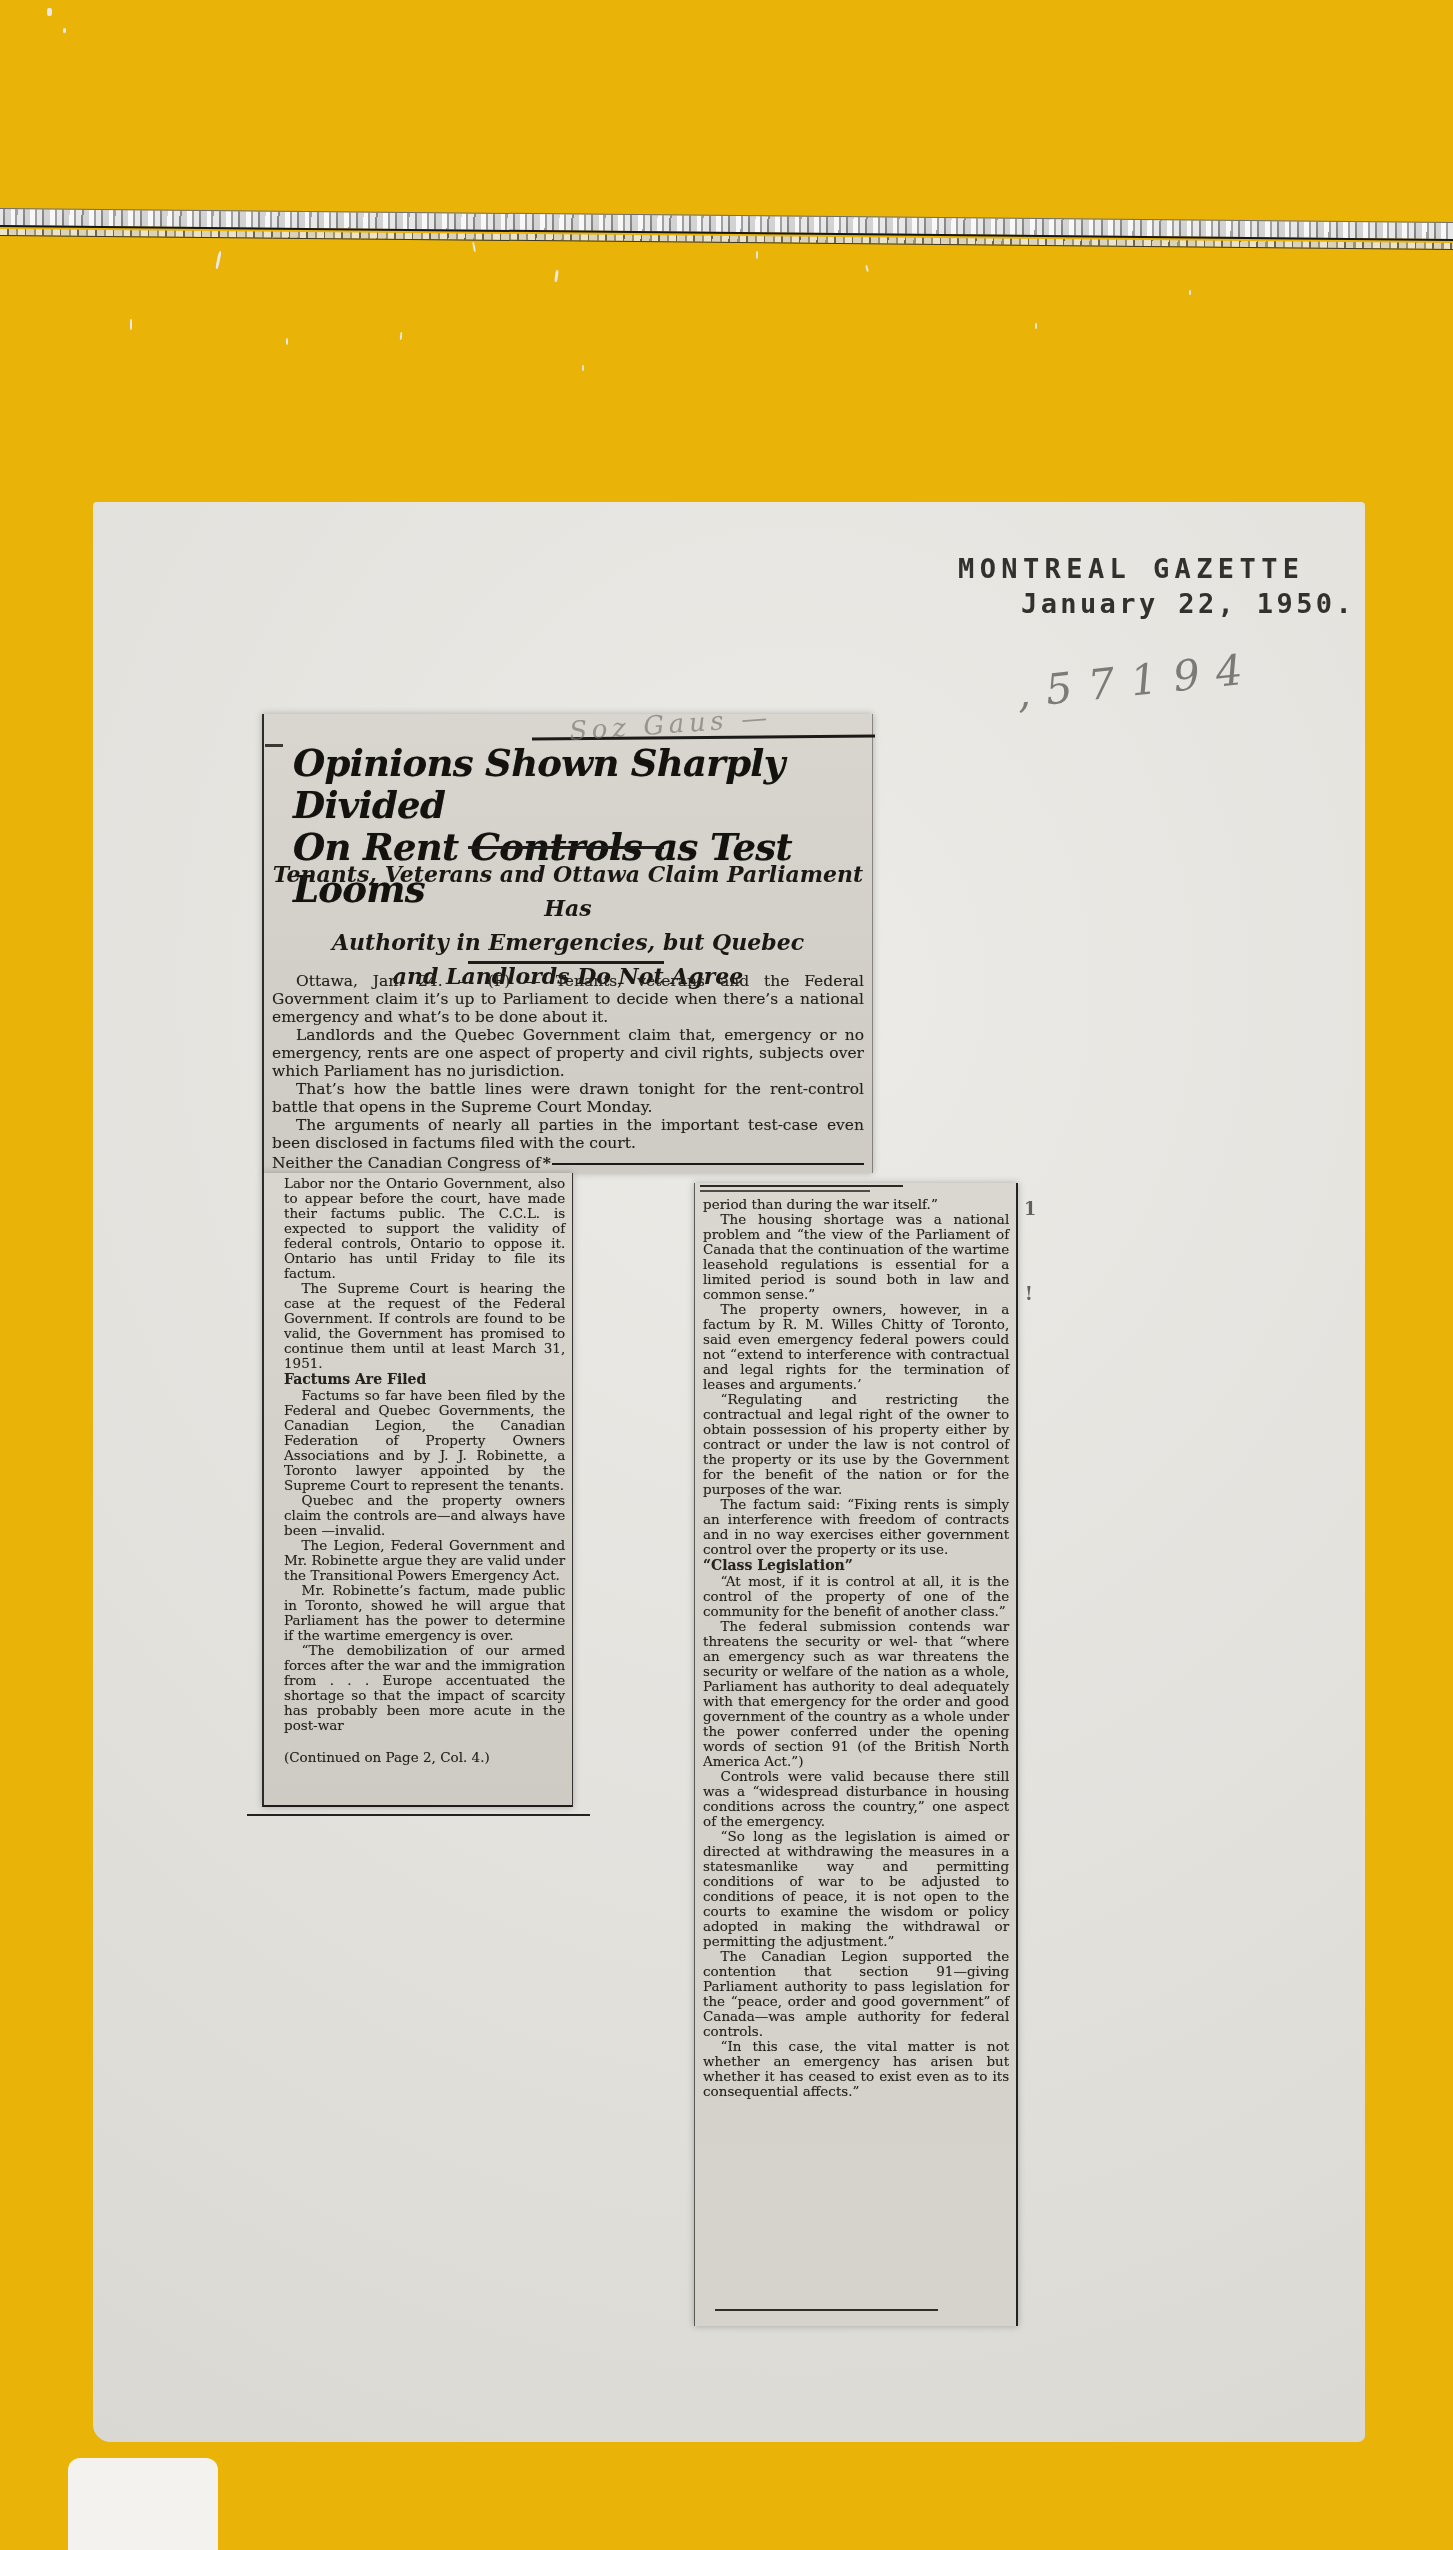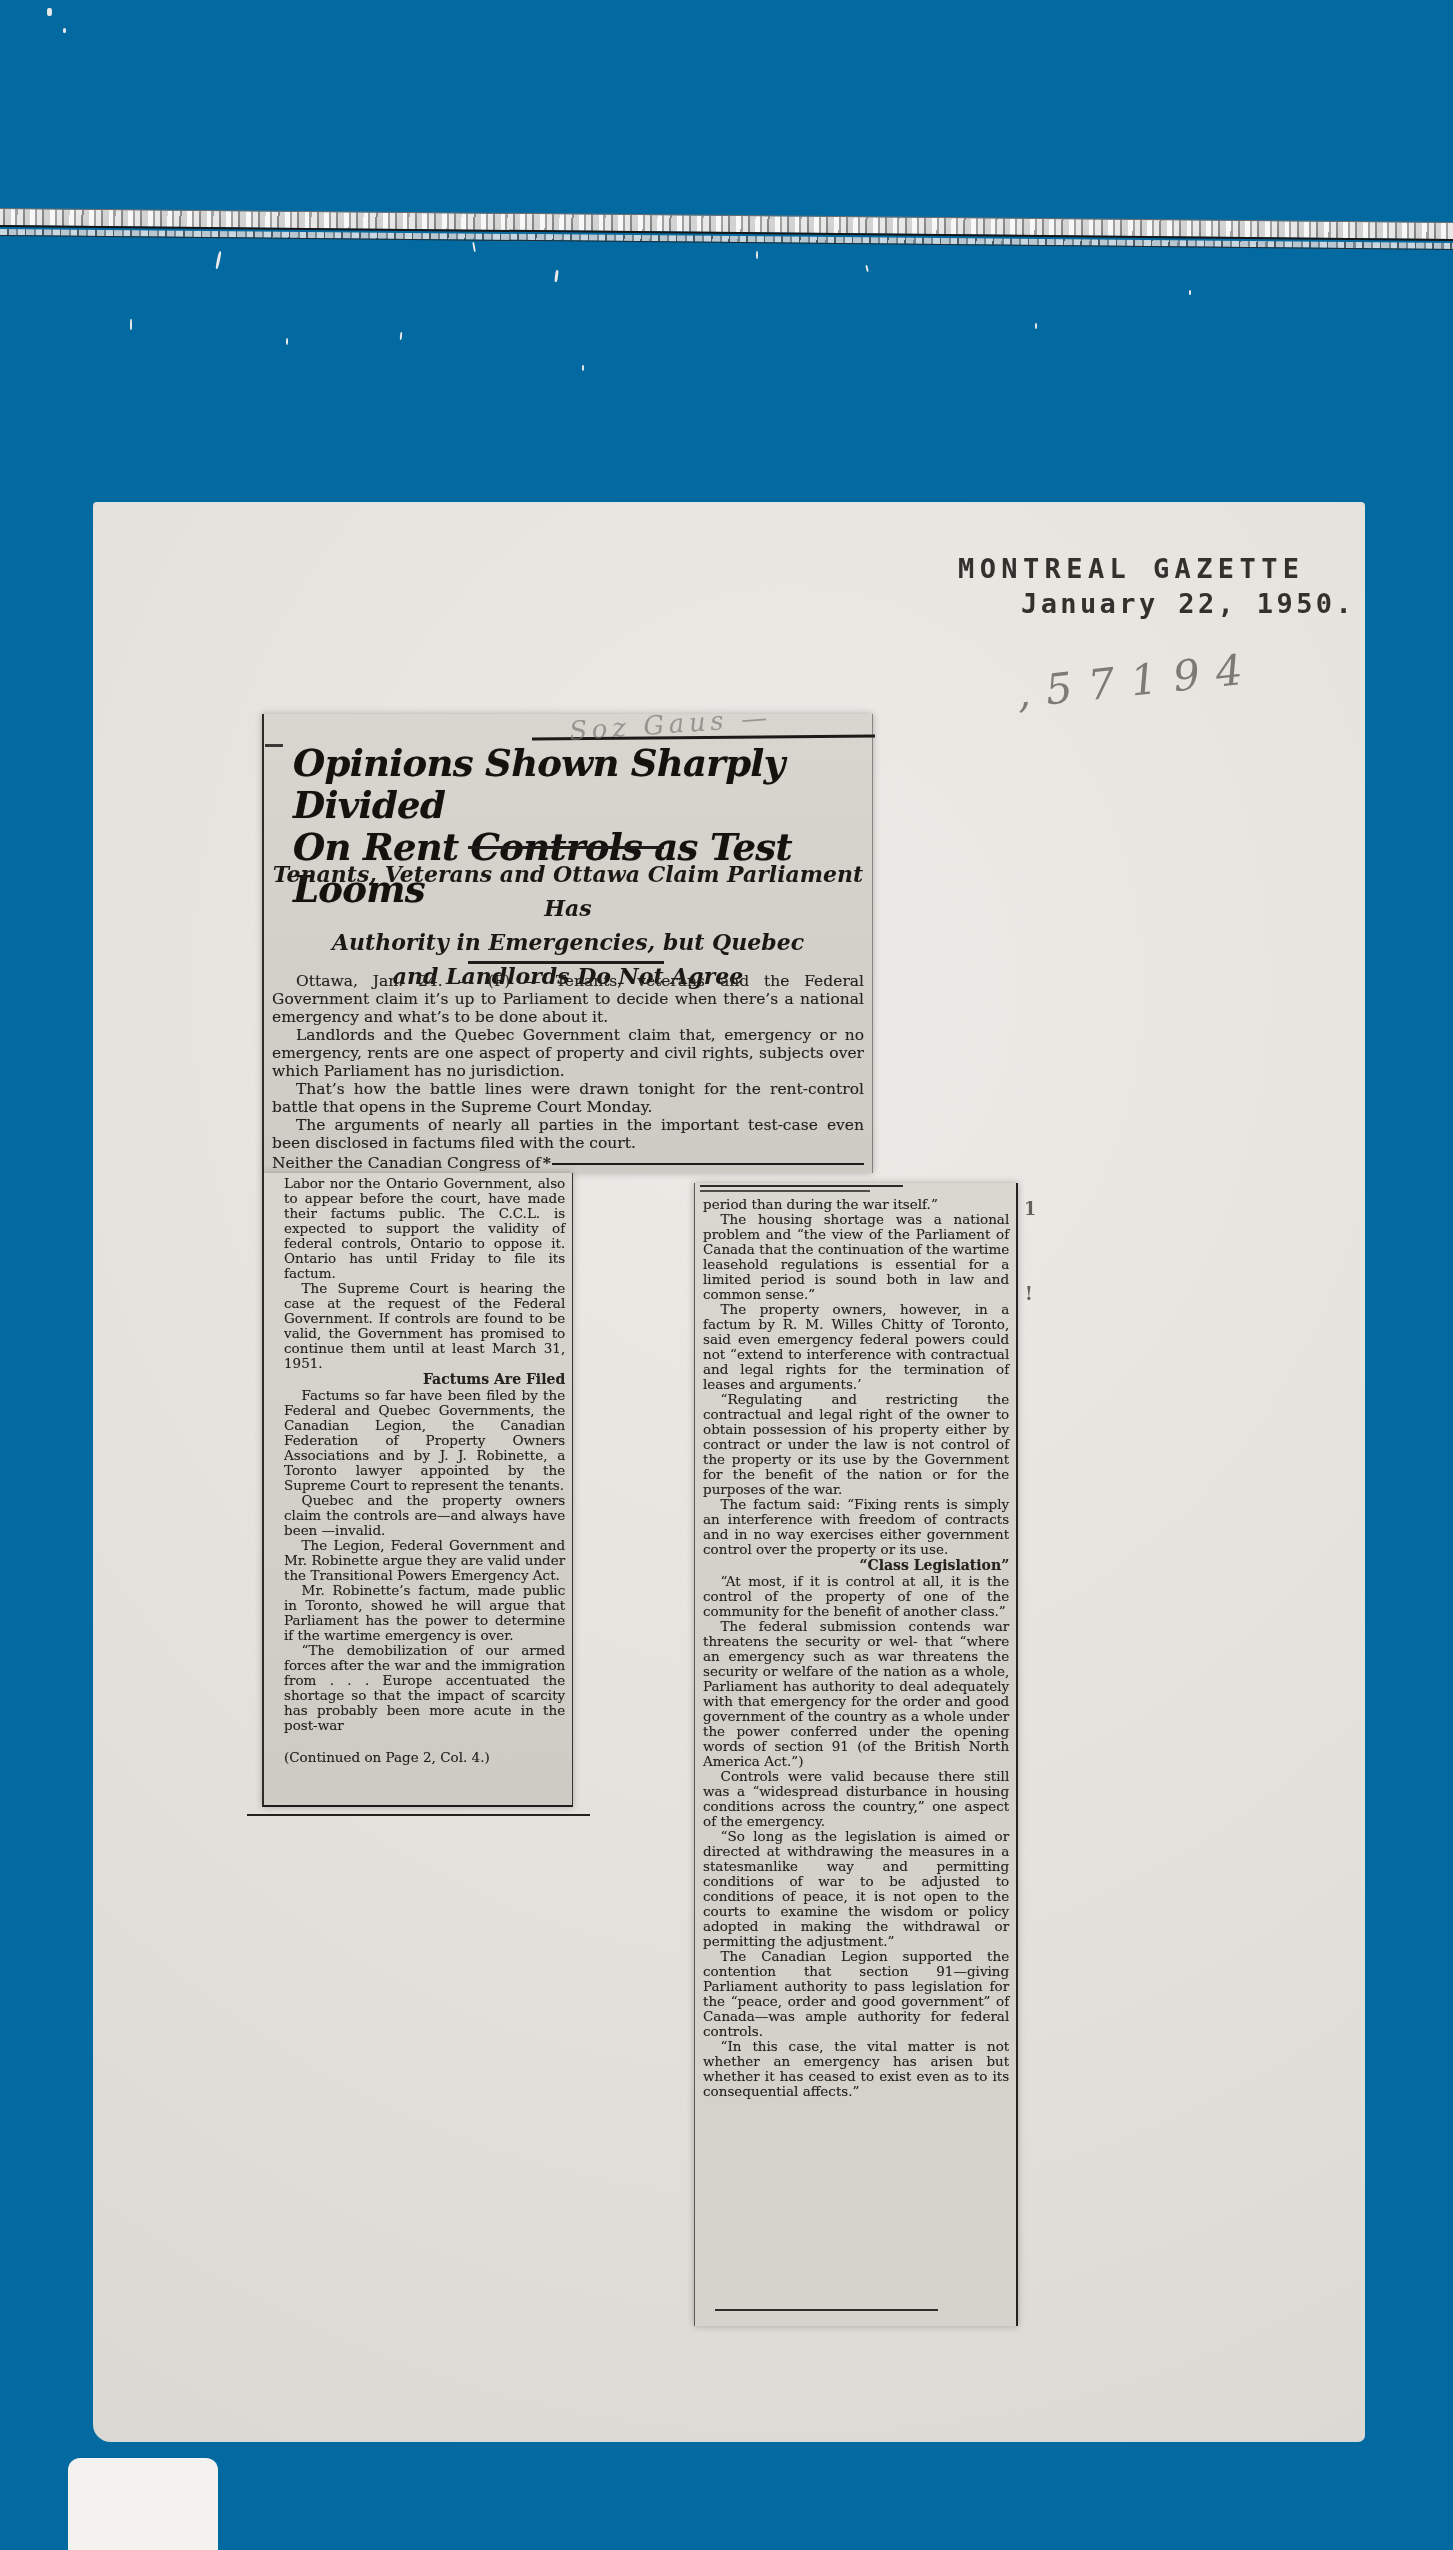--- a/index.html
+++ b/index.html
@@ -1,16 +1,16 @@
 <!DOCTYPE html>
 <html style="font-size:10.8px"><head>
 <meta charset="utf-8">
 <style>
   html,body{margin:0;padding:0;background:#060606;}
-  #canvas{position:relative;width:1453px;height:2550px;background:#0369a1;overflow:hidden;
+  #canvas{position:relative;width:1453px;height:2550px;background:#eab308;overflow:hidden;
           font-family:"DejaVu Serif",serif;}
 
   
   .film-band-wrap{position:absolute;left:-9.5px;top:215px;width:1479px;transform:rotate(0.55deg);}
   .film-band{height:16px;
     background:
       repeating-linear-gradient(90deg, rgba(250,250,250,.95) 0 4.7px, rgba(150,150,150,.85) 4.7px 6.8px,
         rgba(232,232,232,.95) 6.8px 12px, rgba(70,70,70,.55) 12px 14px, rgba(210,210,210,.9) 14px 19.6px),
       linear-gradient(#e6e6e6,#c9c9c9);
     border-top:1.4px solid #6f6f6f;border-bottom:2.7px solid #161616;}
@@ -39,21 +39,21 @@
   .scribble{position:absolute;left:305px;top:-5.4px;font-size:26px;letter-spacing:4.7px;
     color:rgba(122,121,117,.7);transform:rotate(-4deg);white-space:nowrap;}
 
   
   .clip{position:absolute;background:linear-gradient(180deg,#d9d6cf 0%,#d2cfc8 60%,#cecbc4 100%);
     box-shadow:0 0 6.8px rgba(0,0,0,.25);color:#24221e;}
   .np-text{font-size:13.5px;line-height:15px;text-align:justify;
     text-shadow:0 0 0.7px rgba(42,38,32,.35);}
   .np-p{text-indent:17.6px;}
   .np-p0{text-indent:0;}
-  .np-h{text-align:right;font-weight:bold;text-indent:0;font-size:14px;margin:1.4px 0 0.7px 0;}
+  .np-h{text-align:left;font-weight:bold;text-indent:0;font-size:14px;margin:1.4px 0 0.7px 0;}
   .np-c{text-align:left;text-indent:0;margin-top:17px;}
   .rule{position:absolute;background:#1d1c1a;}
 
   
   #clip1{left:262px;top:715px;width:608px;height:459px;
     border-left:2px solid #2c2b28;border-right:0.7px solid rgba(55,54,50,.5);}
   .c1-topline{position:absolute;left:44%;right:-2.7px;top:21.6px;height:2.7px;background:#1b1a18;
     transform:rotate(-0.5deg);}
   .c1-lefttick{position:absolute;left:1.4px;top:30px;width:17.6px;height:2.7px;background:#3a3935;}
   .headline{position:absolute;left:29px;top:28px;width:588px;font-weight:bold;font-style:italic;

